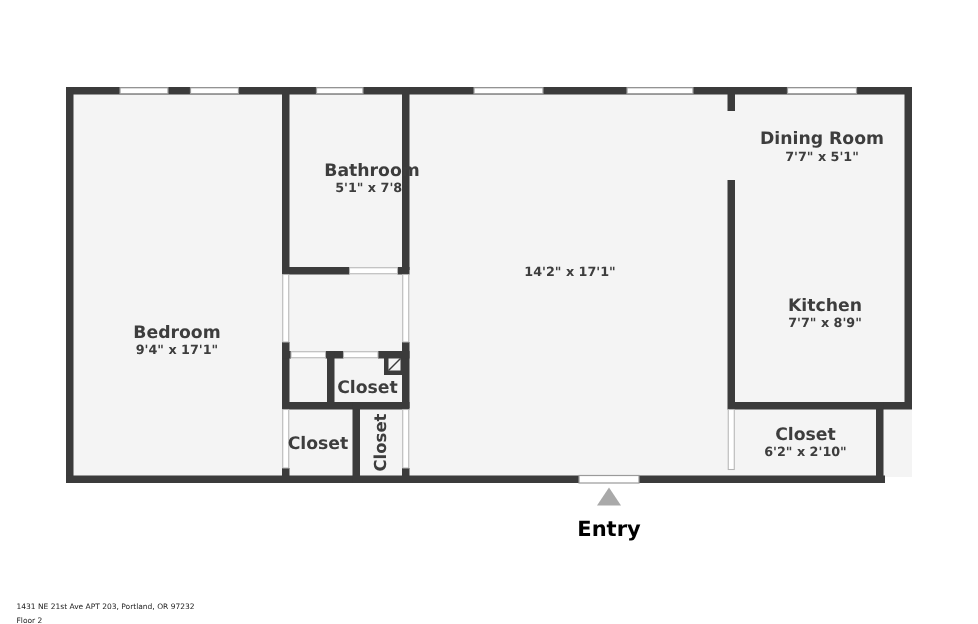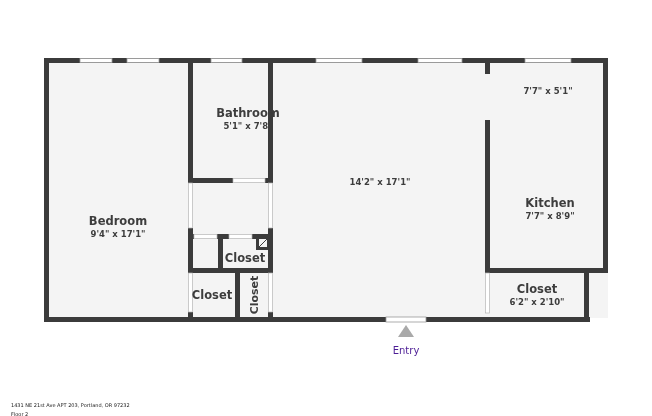--- a/index.html
+++ b/index.html
@@ -4,21 +4,21 @@
 <style>
   html, body { margin:0; padding:0; }
   body { width:652px; height:416px; background:#ffffff; position:relative; overflow:hidden;
          font-family:"DejaVu Sans", sans-serif; }
   #plan { position:absolute; left:0; top:0; width:652px; height:416px; }
   .lbl { position:absolute; text-align:center; color:#3d3d3d; transform:translateX(-50%); white-space:nowrap; }
   .lbl .name { font-size:11.5px; font-weight:bold; display:block; line-height:14px; }
   .lbl .dim  { font-size:8.5px; font-weight:bold; display:block; line-height:12px; color:#3d3d3d; }
   .vert { position:absolute; transform:translate(-50%,-50%) rotate(-90deg); font-size:11px; font-weight:bold; color:#3d3d3d; white-space:nowrap; }
   .footer { position:absolute; left:11px; font-size:5px; color:#222; }
-  .entry-label { position:absolute; left:406px; top:345px; transform:translateX(-50%); font-size:10px; font-weight:normal; color:#4c1d95; }
+  .entry-label { position:absolute; left:406px; top:345px; transform:translateX(-50%); font-size:14px; font-weight:bold; color:#000000; }
 </style>
 </head>
 <body>
 
 <svg id="plan" viewBox="0 0 652 416" xmlns="http://www.w3.org/2000/svg">
 
   <g fill="#f4f4f4">
     <rect x="48" y="62" width="560" height="256"></rect>
   </g>
 
@@ -102,20 +102,21 @@
 <div class="lbl" style="left:248px; top:106px;">
   <span class="name">Bathroom</span>
   <span class="dim">5'1" x 7'8"</span>
 </div>
 
 <div class="lbl" style="left:380px; top:176px;">
   <span class="dim">14'2" x 17'1"</span>
 </div>
 
 <div class="lbl" style="left:548px; top:85px;">
+  <span class="name">Dining Room</span>
   <span class="dim">7'7" x 5'1"</span>
 </div>
 
 <div class="lbl" style="left:550px; top:196px;">
   <span class="name">Kitchen</span>
   <span class="dim">7'7" x 8'9"</span>
 </div>
 
 <div class="lbl" style="left:537px; top:282px;">
   <span class="name">Closet</span>

